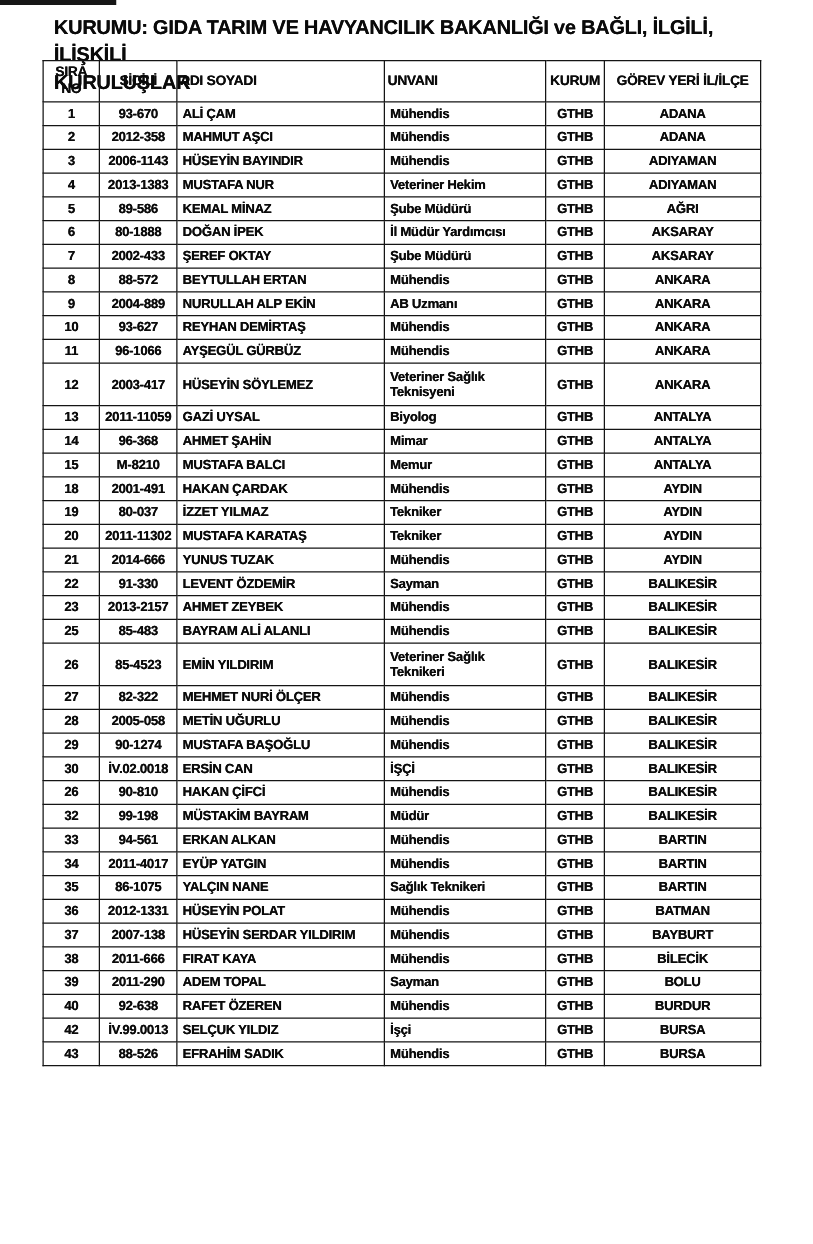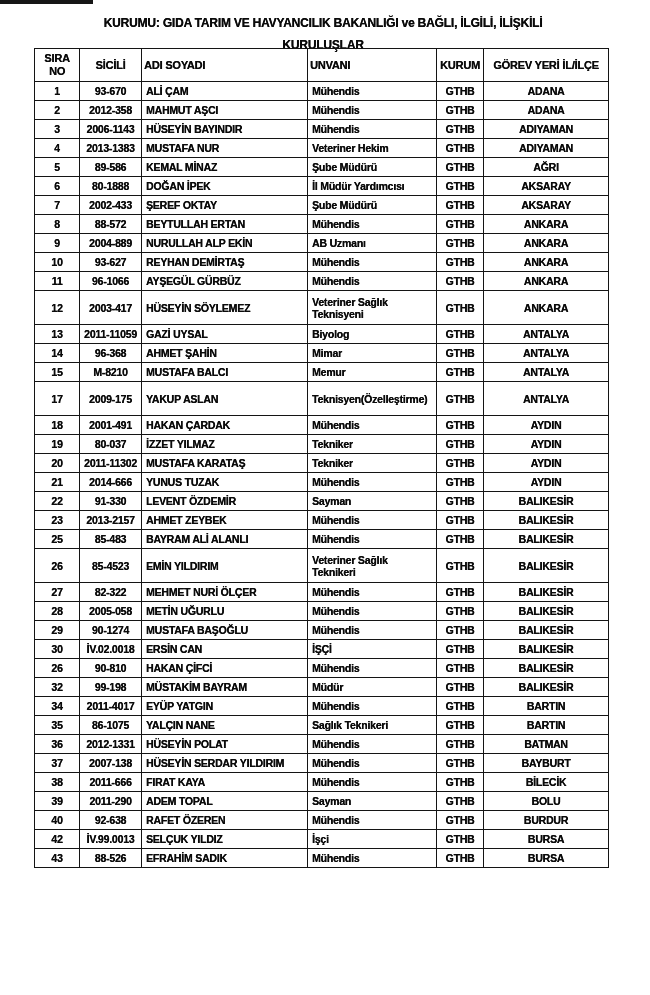--- a/index.html
+++ b/index.html
@@ -22,26 +22,25 @@
     width: 93px;
     height: 4px;
     background: #161616;
   }
   .doc-title {
     position: absolute;
     left: 43px;
     top: 12px;
     width: 560px;
     font-weight: bold;
-    font-size: 12px;
+    font-size: 16px;
     line-height: 22px;
     letter-spacing: -0.2px;
     color: #0a0a0a;
     text-shadow: 0.2px 0 0 currentColor;
-    text-align: center;
   }
   table.personnel {
     position: absolute;
     left: 34px;
     top: 48px;
     width: 574px;
     border-collapse: collapse;
     table-layout: fixed;
   }
   th, td {
@@ -220,28 +219,20 @@
         <td class="col-gorev">ANTALYA</td>
       </tr>
       <tr>
         <td class="col-sira">15</td>
         <td class="col-sicil">M-8210</td>
         <td class="col-name">MUSTAFA BALCI</td>
         <td class="col-unvan">Memur</td>
         <td class="col-kurum">GTHB</td>
         <td class="col-gorev">ANTALYA</td>
       </tr>
-      <tr class="tall">
-        <td class="col-sira">17</td>
-        <td class="col-sicil">2009-175</td>
-        <td class="col-name">YAKUP ASLAN</td>
-        <td class="col-unvan">Teknisyen(Özelleştirme)</td>
-        <td class="col-kurum">GTHB</td>
-        <td class="col-gorev">ANTALYA</td>
-      </tr>
       <tr>
         <td class="col-sira">18</td>
         <td class="col-sicil">2001-491</td>
         <td class="col-name">HAKAN ÇARDAK</td>
         <td class="col-unvan">Mühendis</td>
         <td class="col-kurum">GTHB</td>
         <td class="col-gorev">AYDIN</td>
       </tr>
       <tr>
         <td class="col-sira">19</td>
@@ -341,20 +332,28 @@
       </tr>
       <tr>
         <td class="col-sira">32</td>
         <td class="col-sicil">99-198</td>
         <td class="col-name">MÜSTAKİM BAYRAM</td>
         <td class="col-unvan">Müdür</td>
         <td class="col-kurum">GTHB</td>
         <td class="col-gorev">BALIKESİR</td>
       </tr>
       <tr>
+        <td class="col-sira">33</td>
+        <td class="col-sicil">94-561</td>
+        <td class="col-name">ERKAN ALKAN</td>
+        <td class="col-unvan">Mühendis</td>
+        <td class="col-kurum">GTHB</td>
+        <td class="col-gorev">BARTIN</td>
+      </tr>
+      <tr>
         <td class="col-sira">34</td>
         <td class="col-sicil">2011-4017</td>
         <td class="col-name">EYÜP YATGIN</td>
         <td class="col-unvan">Mühendis</td>
         <td class="col-kurum">GTHB</td>
         <td class="col-gorev">BARTIN</td>
       </tr>
       <tr>
         <td class="col-sira">35</td>
         <td class="col-sicil">86-1075</td>

